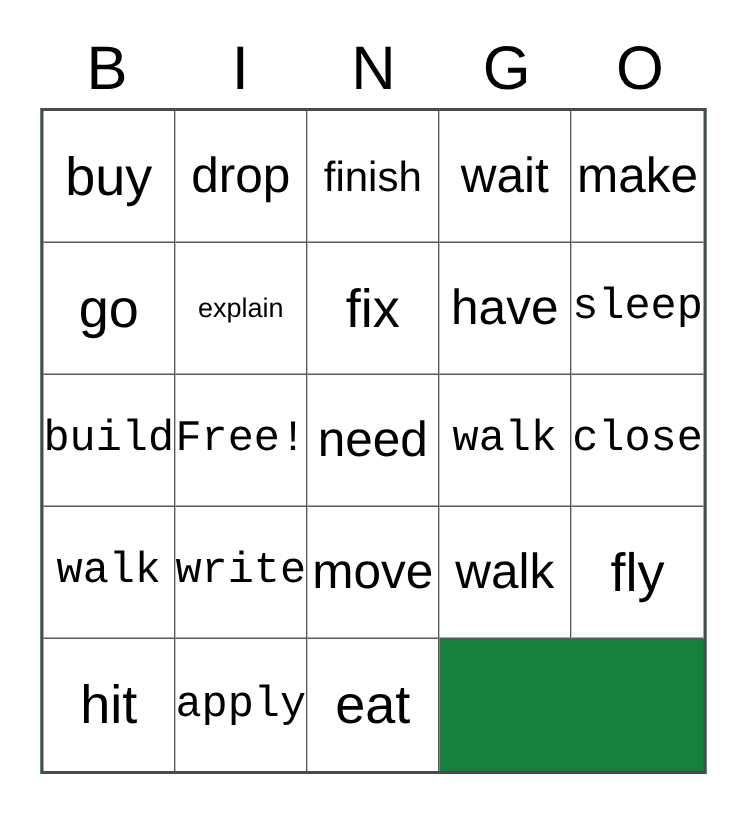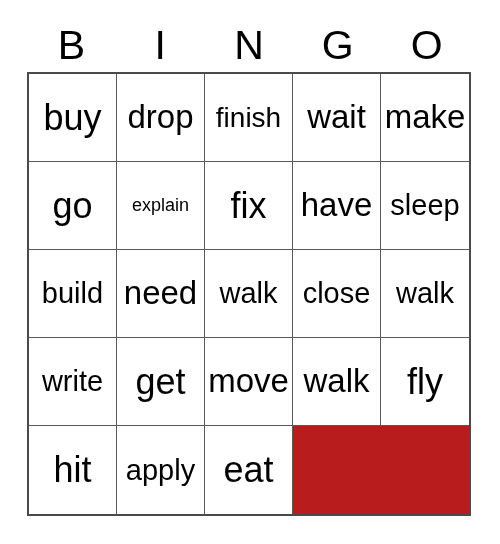--- a/index.html
+++ b/index.html
@@ -49,21 +49,21 @@
     position: absolute;
     left: 27px;
     top: 72px;
     width: 444px;
     height: 444px;
     border: 2px solid #4a4a4a;
     box-sizing: border-box;
     display: grid;
     grid-template-columns: repeat(5, 1fr);
     grid-template-rows: repeat(5, 1fr);
-    background: #b91c1c;
+    background: #15803d;
   }
   .cell {
     position: relative;
     border-right: 1px solid #5a5a5a;
     border-bottom: 1px solid #5a5a5a;
     box-sizing: border-box;
     display: flex;
     align-items: center;
     justify-content: center;
     overflow: hidden;
@@ -79,21 +79,21 @@
     color: #000000;
     font-weight: 400;
     text-align: center;
     padding: 0 2px;
   }
 
   
   .len-2 .cell-text { font-size: 36px; }
   .len-3 .cell-text { font-size: 36px; }
   .len-4 .cell-text { font-size: 33px; }
-  .len-5 .cell-text { font-size: 29px; }
+  .len-5 .cell-text { font-size: 29px; font-family: Liberation Mono, monospace; }
   .len-6 .cell-text { font-size: 28px; }
   .len-7 .cell-text { font-size: 18px; }
 </style>
 </head>
 <body>
 
 <div id="card">
 
   <div id="header-row">
     <div class="header-cell">
@@ -143,38 +143,38 @@
     <div class="cell len-4">
       <span class="cell-text">have</span>
     </div>
 
     <div class="cell len-5">
       <span class="cell-text">sleep</span>
     </div>
     <div class="cell len-5">
       <span class="cell-text">build</span>
     </div>
+    <div class="cell len-5">
+      <span class="cell-text">Free!</span>
+    </div>
     <div class="cell len-4">
       <span class="cell-text">need</span>
     </div>
     <div class="cell len-5">
       <span class="cell-text">walk</span>
     </div>
 
     <div class="cell len-5">
       <span class="cell-text">close</span>
     </div>
     <div class="cell len-5">
       <span class="cell-text">walk</span>
     </div>
     <div class="cell len-5">
       <span class="cell-text">write</span>
-    </div>
-    <div class="cell len-3">
-      <span class="cell-text">get</span>
     </div>
     <div class="cell len-4">
       <span class="cell-text">move</span>
     </div>
 
     <div class="cell len-4">
       <span class="cell-text">walk</span>
     </div>
     <div class="cell len-3">
       <span class="cell-text">fly</span>

